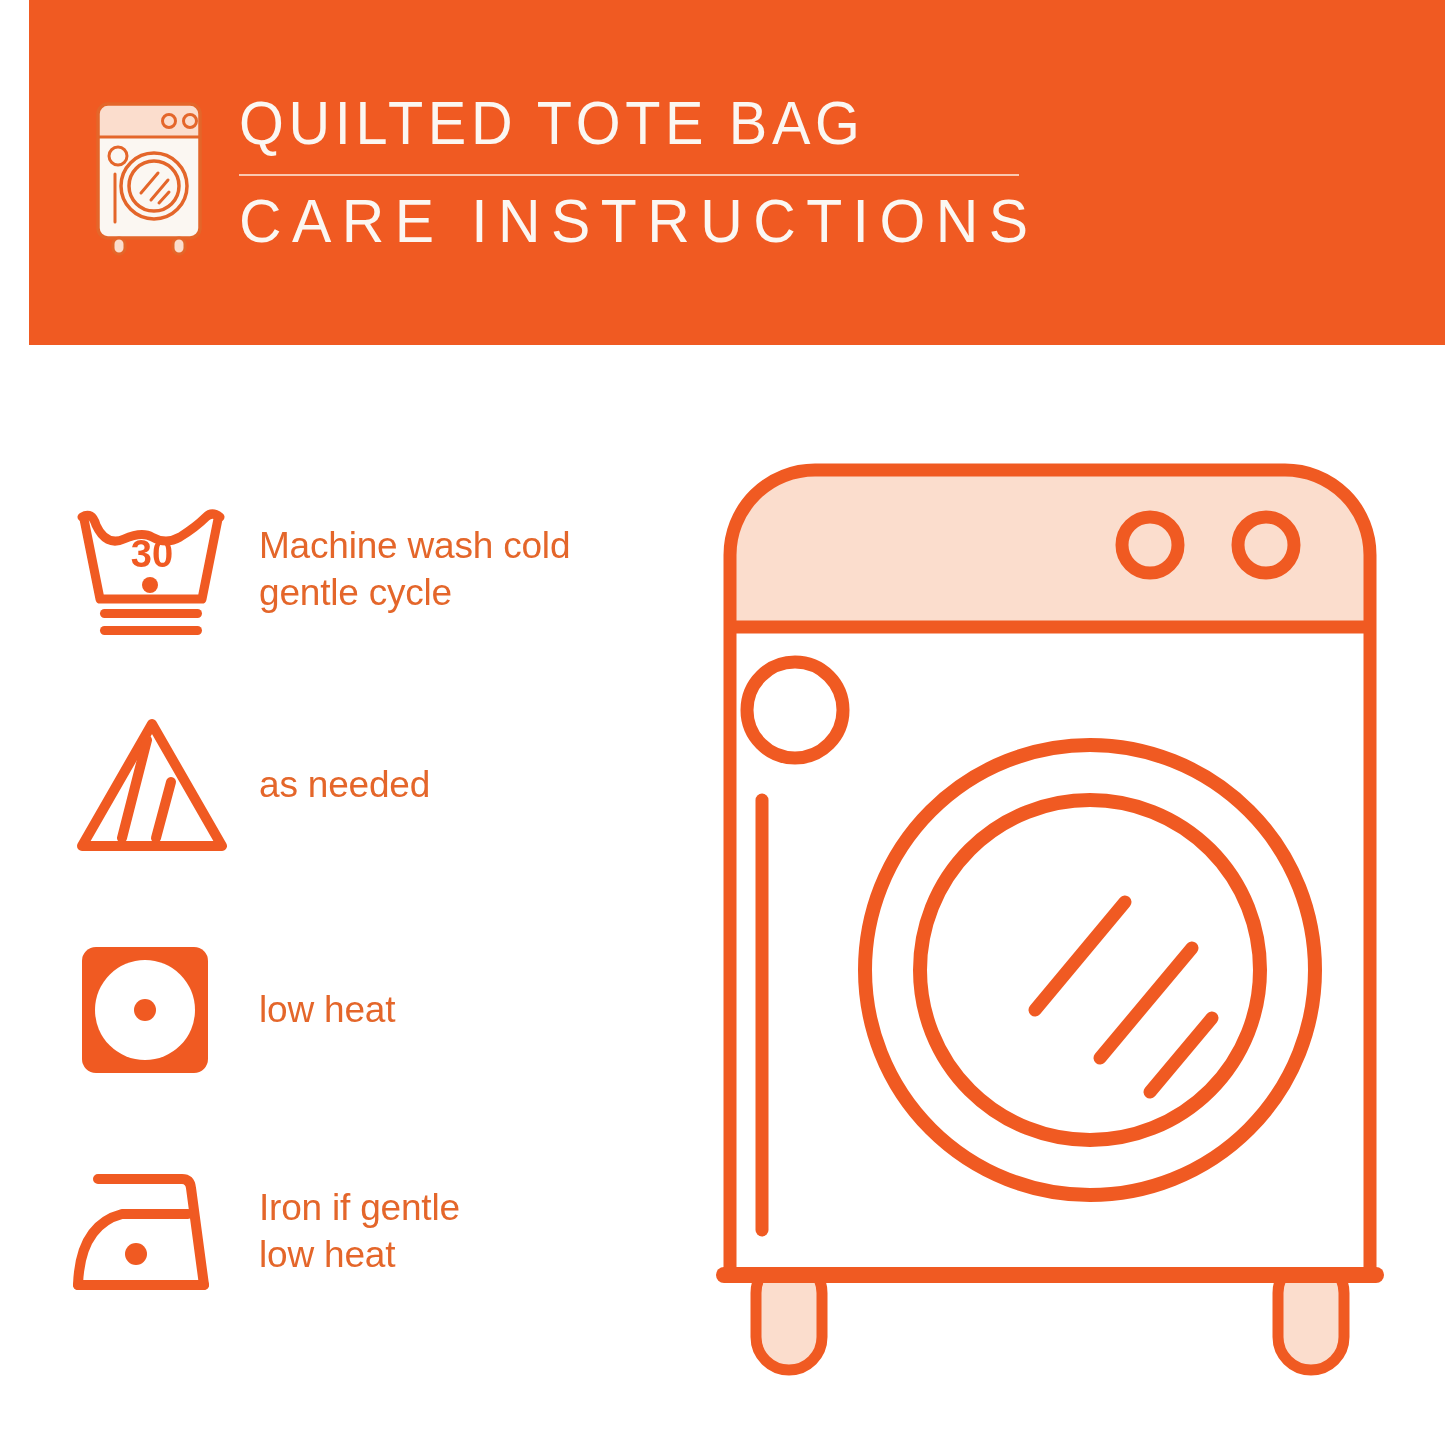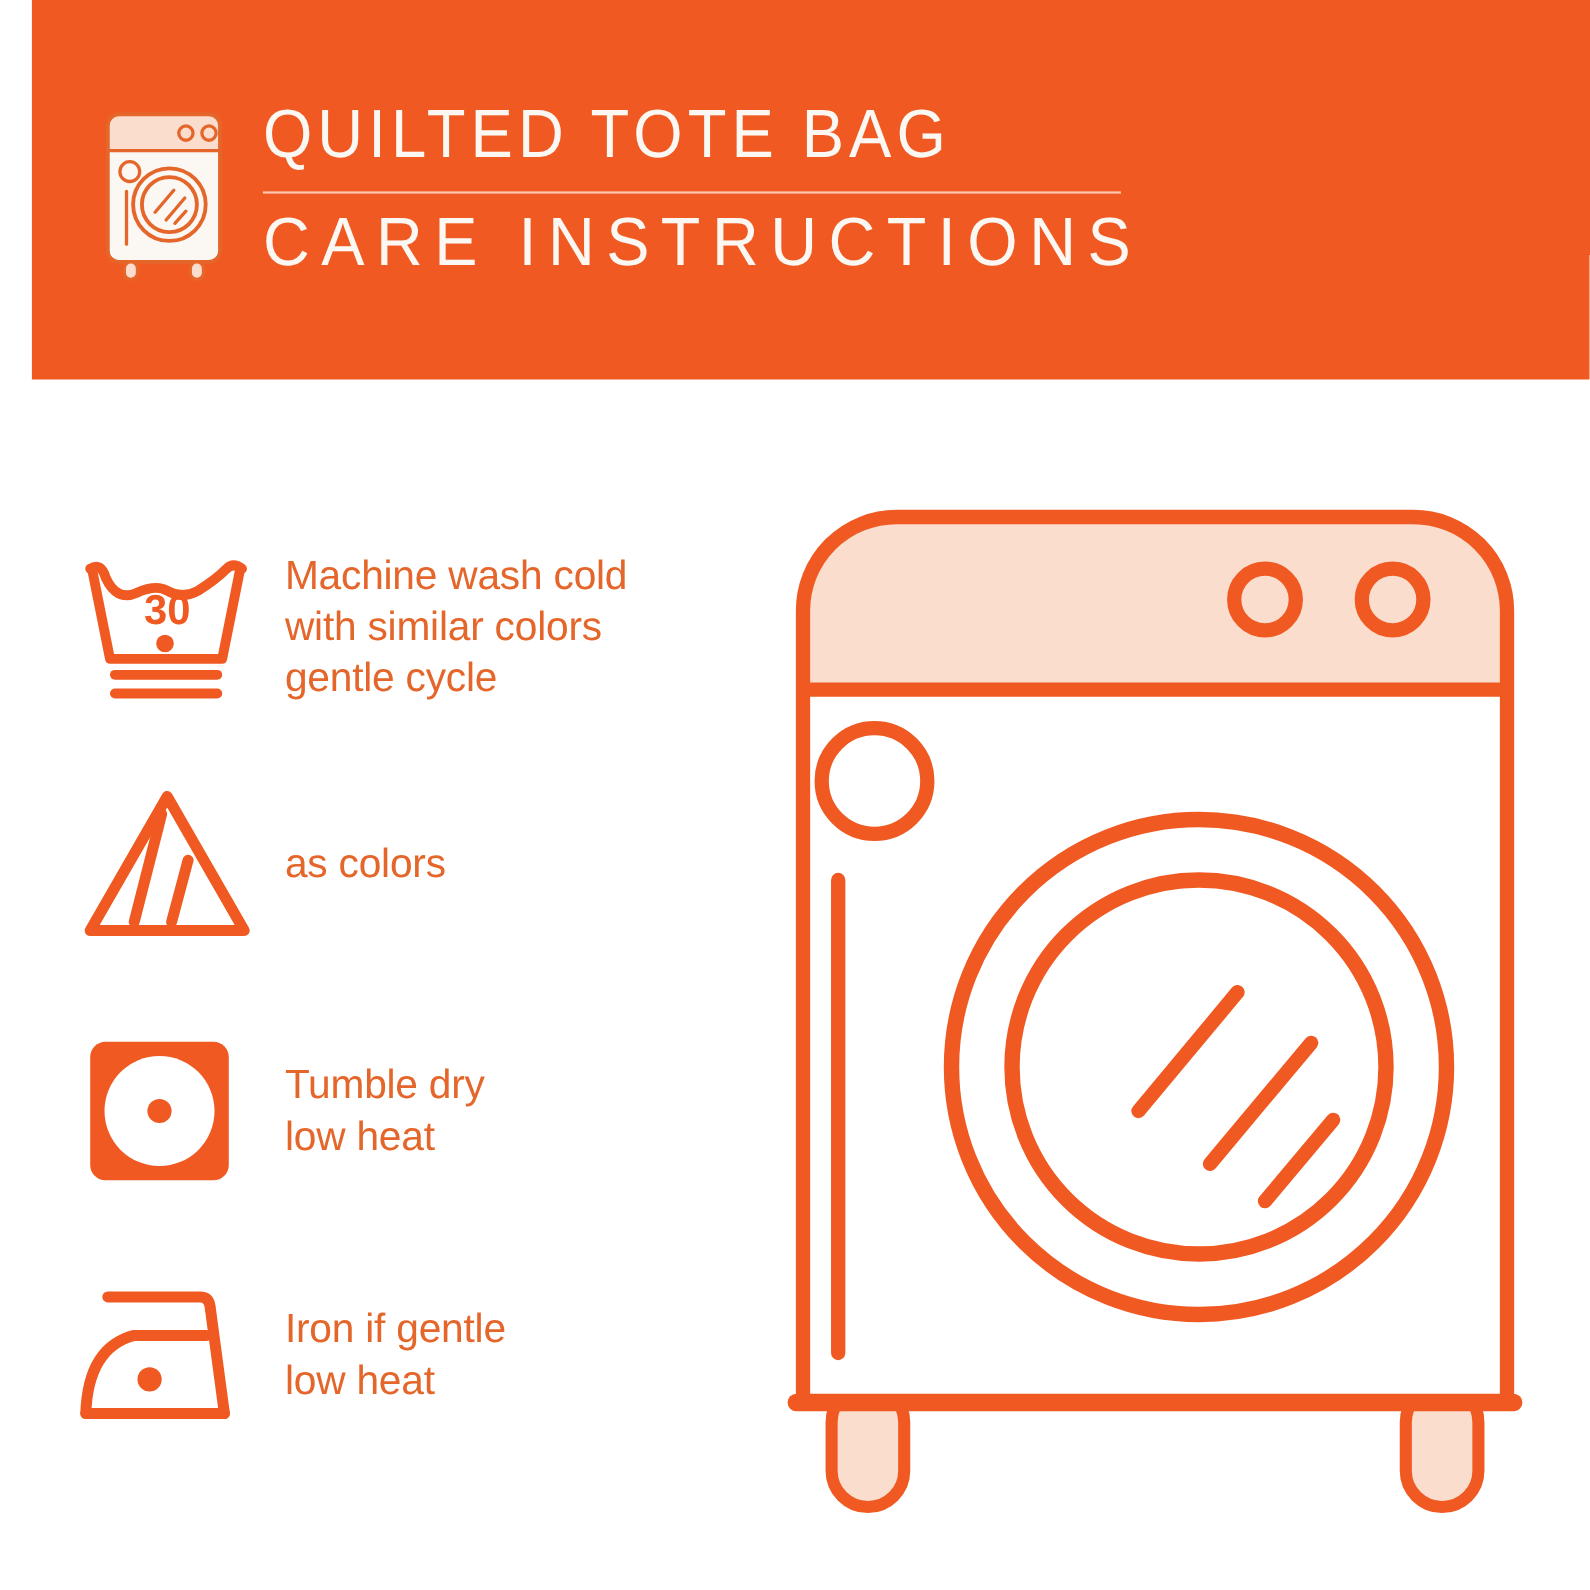--- a/index.html
+++ b/index.html
@@ -175,55 +175,53 @@
           <path d="M14 24 L30 104 L132 104 L148 24"></path>
         </g>
         <text x="82" y="72" font-family="'Liberation Sans', sans-serif" font-size="38" font-weight="700" fill="#F05A22" text-anchor="middle">30</text>
         <circle cx="80" cy="90" r="8" fill="#F05A22"></circle>
         <rect x="30" y="114" width="102" height="9" rx="4.5" fill="#F05A22"></rect>
         <rect x="30" y="131" width="102" height="9" rx="4.5" fill="#F05A22"></rect>
       </svg>
     </div>
     <div class="care-text">
       <span class="ln">Machine wash cold</span>
-      <span class="ln">with similar colors</span>
       <span class="ln">gentle cycle</span>
     </div>
   </div>
 
   <div class="care-row r1">
     <div class="care-symbol">
       <svg viewBox="0 0 165 150" width="165" height="150" xmlns="http://www.w3.org/2000/svg">
         <path d="M82 14 L152 136 L12 136 Z" fill="none" stroke="#F05A22" stroke-width="10" stroke-linejoin="round"></path>
         <g stroke="#F05A22" stroke-width="10" stroke-linecap="round">
           <line x1="77" y1="30" x2="52" y2="128"></line>
           <line x1="101" y1="72" x2="86" y2="128"></line>
         </g>
       </svg>
     </div>
     <div class="care-text">
-      <span class="ln">as colors</span>
+      <span class="ln">as needed</span>
     </div>
   </div>
 
   <div class="care-row r2">
     <div class="care-symbol">
       <svg viewBox="0 0 165 150" width="165" height="150" xmlns="http://www.w3.org/2000/svg">
         <defs>
           <mask id="dryMask">
             <rect x="0" y="0" width="165" height="150" fill="#fff"></rect>
             <circle cx="75" cy="75" r="50" fill="#000"></circle>
           </mask>
         </defs>
         <rect x="12" y="12" width="126" height="126" rx="14" fill="#F05A22" mask="url(#dryMask)"></rect>
         <circle cx="75" cy="75" r="11" fill="#F05A22"></circle>
       </svg>
     </div>
     <div class="care-text">
-      <span class="ln">Tumble dry</span>
       <span class="ln">low heat</span>
     </div>
   </div>
 
   <div class="care-row r3">
     <div class="care-symbol">
       <svg viewBox="0 0 165 150" width="165" height="150" xmlns="http://www.w3.org/2000/svg">
         <g fill="none" stroke="#F05A22" stroke-width="10" stroke-linecap="round" stroke-linejoin="round">
           <path d="M28 22 L112 22 Q120 22 121 31 L134 128"></path>
           <path d="M8 128 Q10 68 52 57 L118 57"></path>

